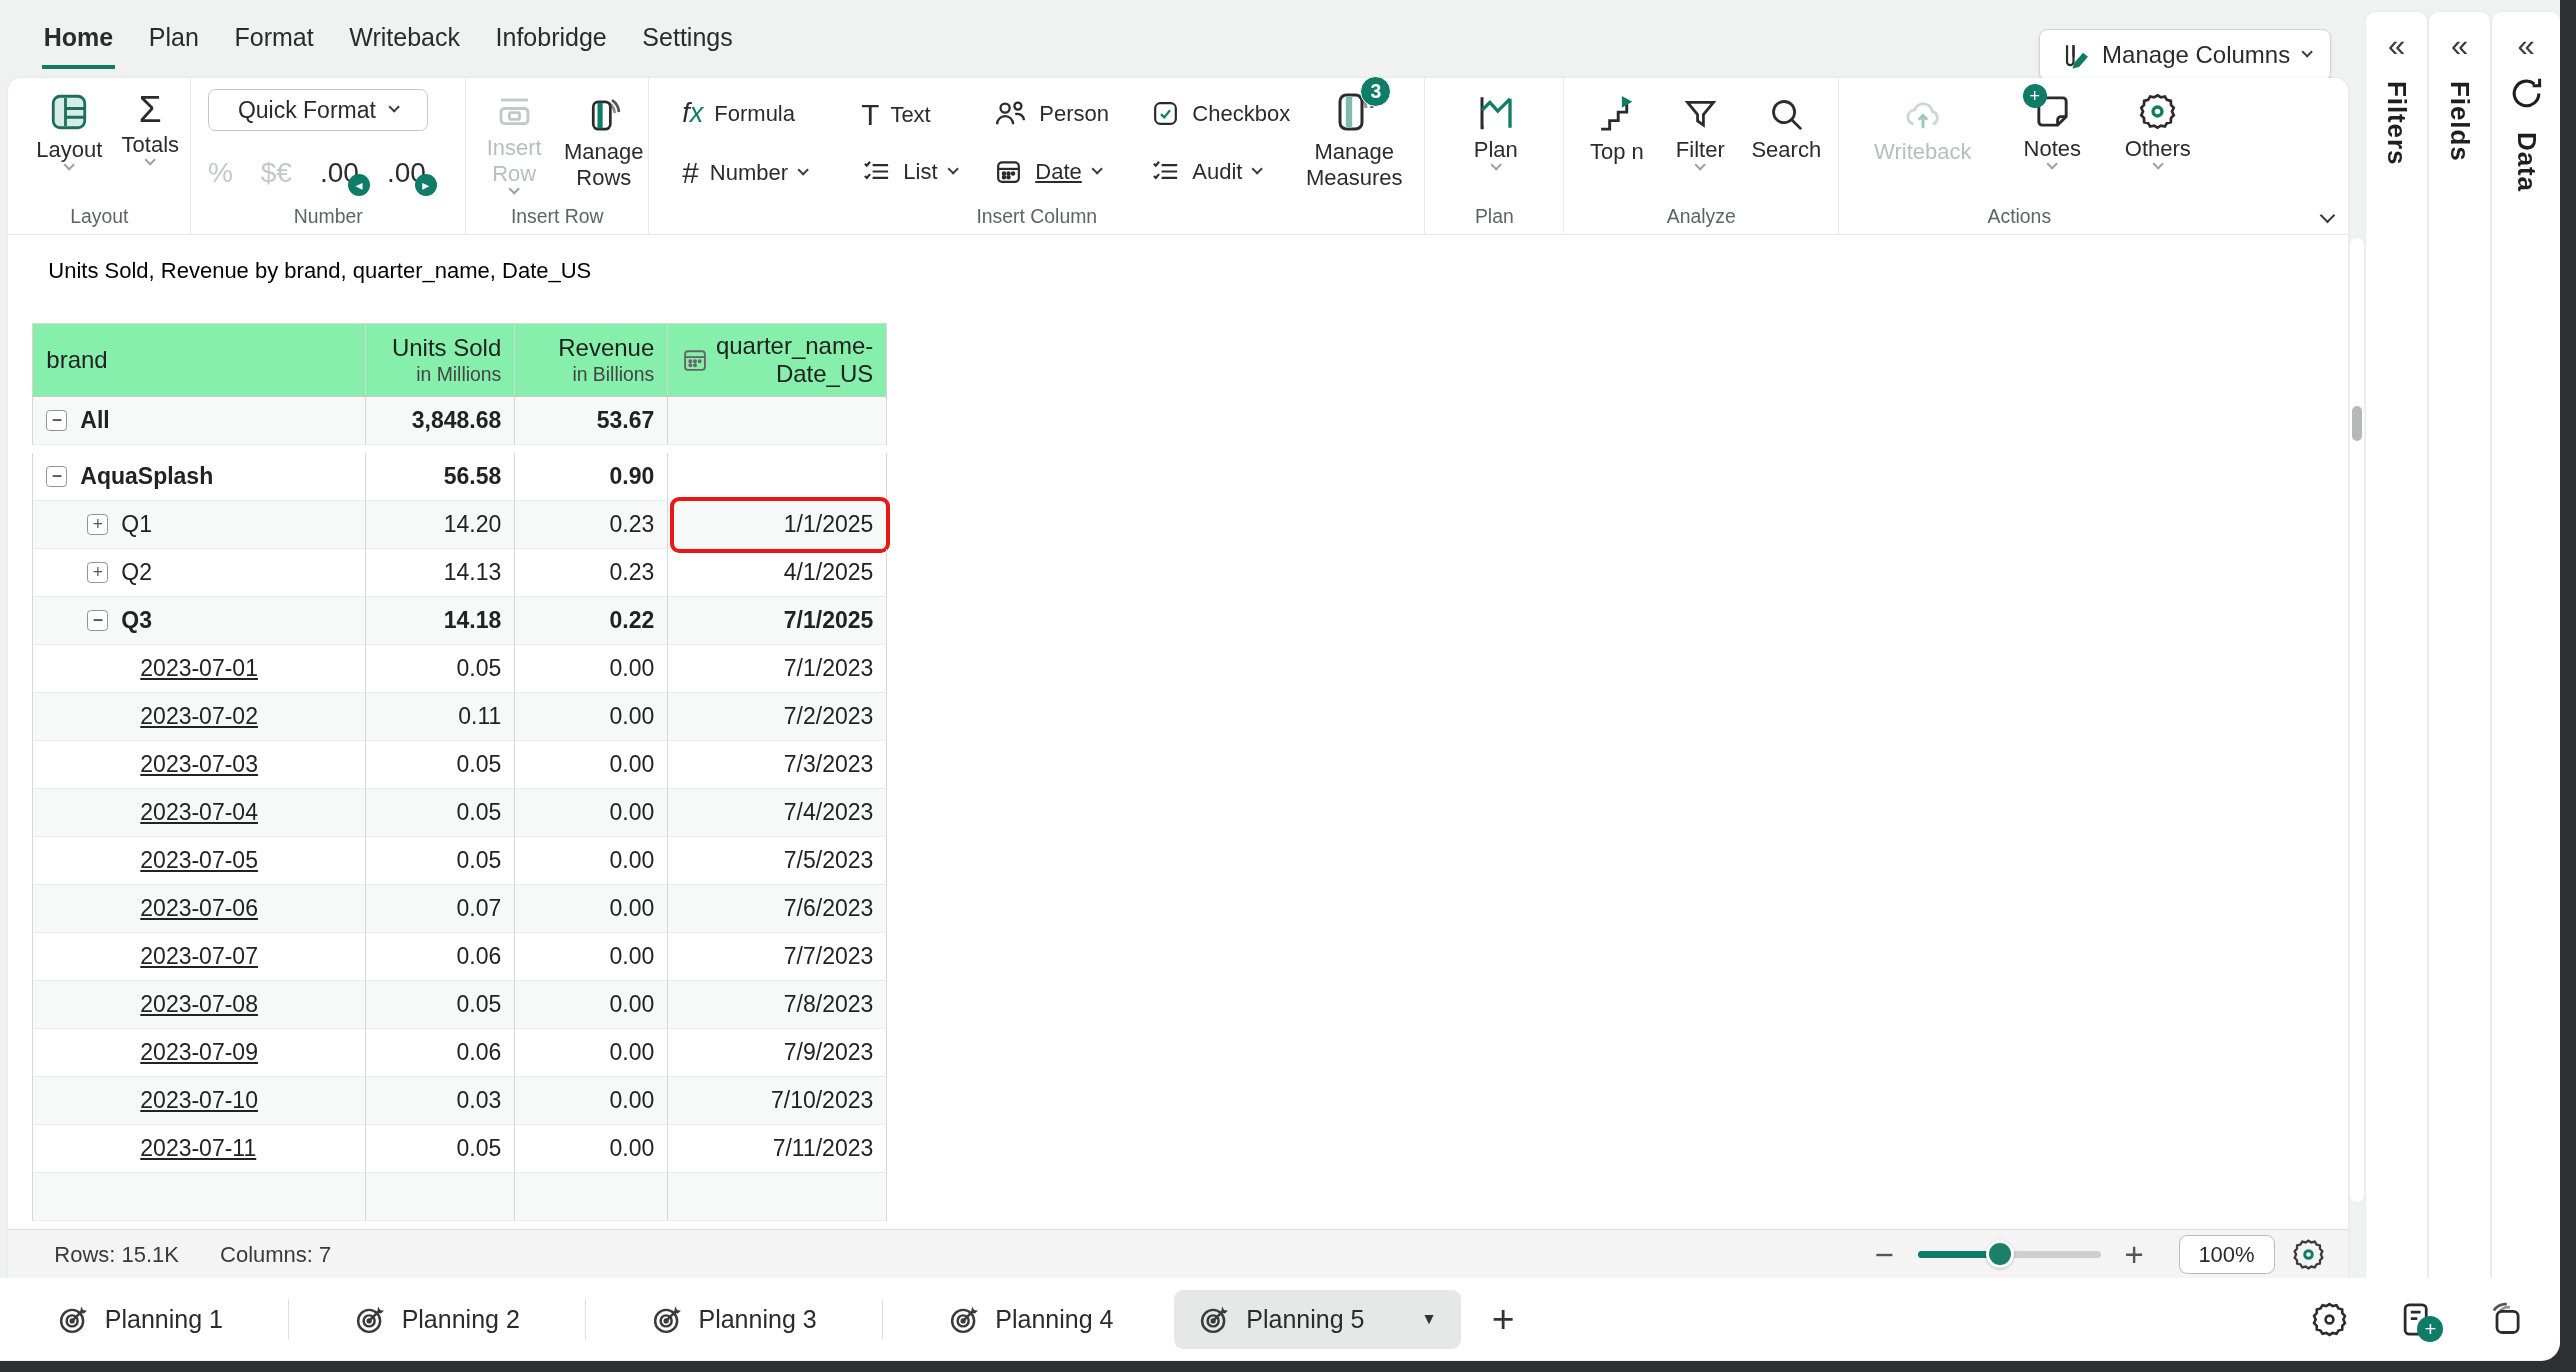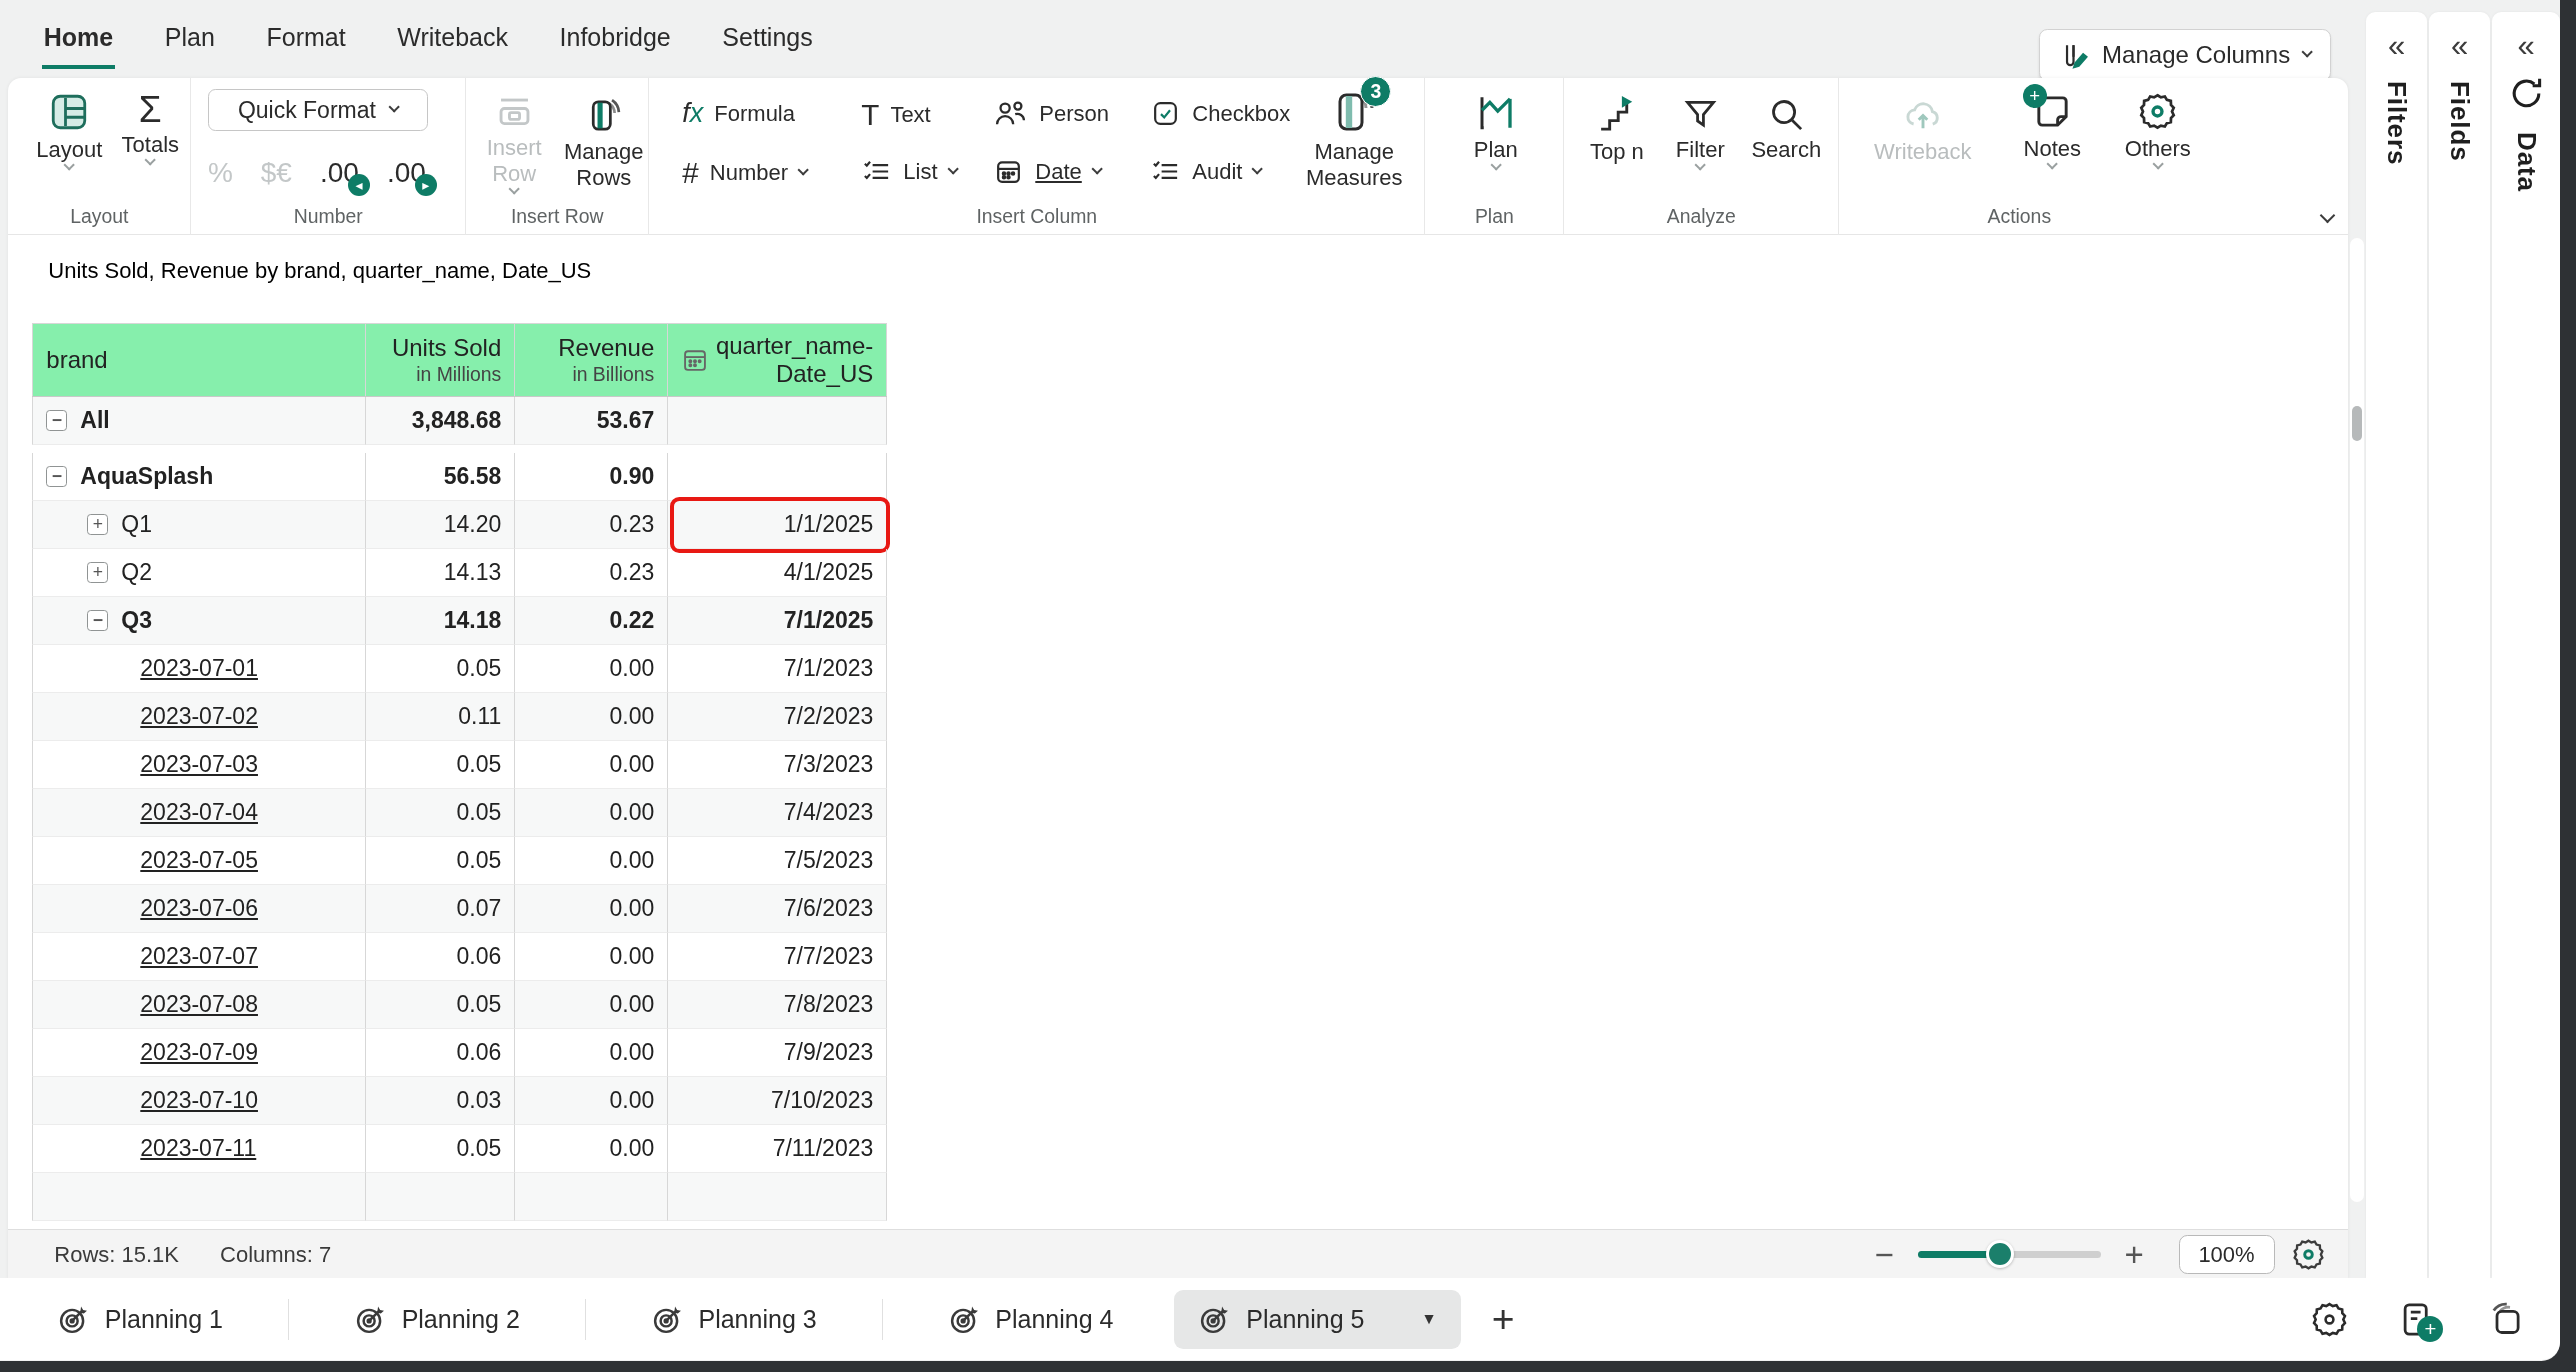--- a/index.html
+++ b/index.html
@@ -1,21 +1,21 @@
 <!DOCTYPE html>
 <html style="font-size:14.8px"><head>
 <meta charset="utf-8">
 <style>
   * { margin:0; padding:0; box-sizing:border-box; }
   html,body { width:2576px; height:1373px; background:#2e3134; font-family:"Liberation Sans", sans-serif; overflow:hidden; }
   .app { position:absolute; left:0; top:0; width:2560px; height:1361px; background:#f0f1f1; border-radius:0 0 18.5px 0; overflow:hidden; }
 
   
   .menubar { position:absolute; left:0; top:0; width:2560px; height:78px; }
-  .menus { position:absolute; left:42px; top:0; height:78px; display:flex; align-items:center; gap:48px; }
+  .menus { position:absolute; left:42px; top:0; height:78px; display:flex; align-items:center; gap:32px; }
   .menu-item { font-size:25px; color:#2b2b2b; cursor:pointer; padding:13px 1.8px; border-bottom:4.6px solid transparent; }
   .menu-item.active { font-weight:700; border-bottom-color:#0e7c66; }
   .top-pills { position:absolute; right:229px; top:29px; display:flex; gap:31px;flex-direction:column; }
   .pill { height:52px; display:flex; align-items:center; gap:13px; background:#fff; border:0.9px solid #d2d2d2; border-radius:8.3px; padding:0 18.5px; font-size:24px; color:#2b2b2b; box-shadow:0 2.8px 2.8px rgba(0,0,0,.10); }
   .chev { width:11px; height:11px; border-right:2.3px solid #3c3c3c; border-bottom:2.3px solid #3c3c3c; transform:rotate(45deg); margin-top:-5.5px; display:inline-block; }
   .chev.small { width:8.3px; height:8.3px; }
   .chev.grey { border-color:#9aa0a0; }
 
   
   .card { position:absolute; left:8.3px; top:78px; width:2340px; height:1201px; background:#fff; border-radius:13px 13px 0 0; box-shadow:0 0 3.7px rgba(0,0,0,.07); }

